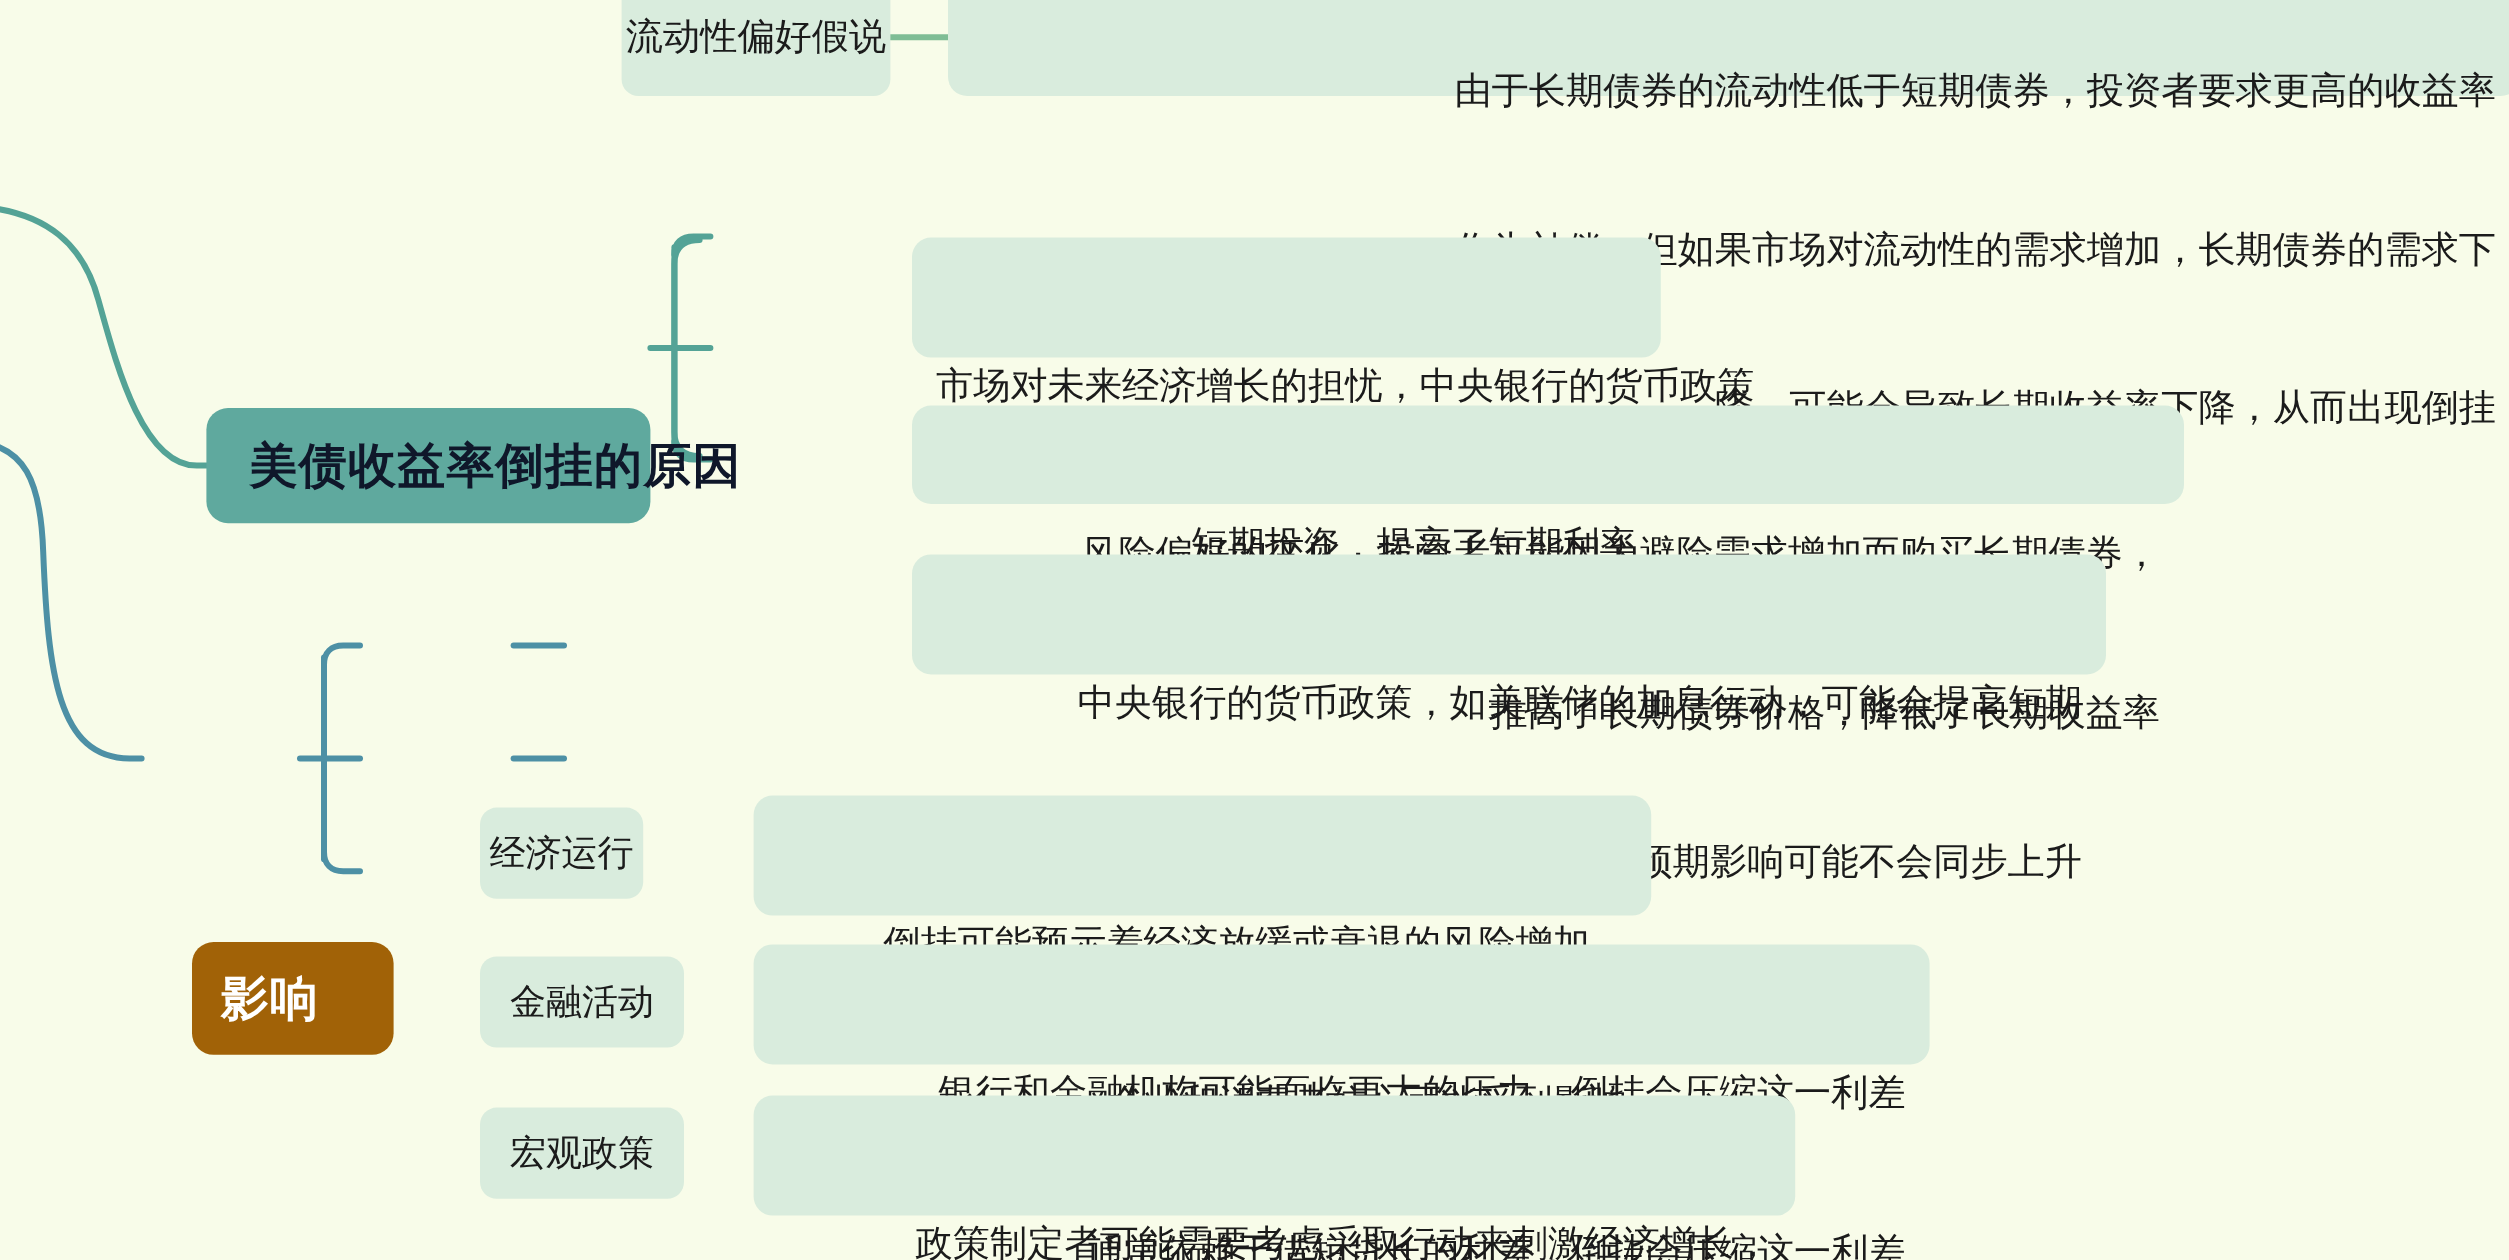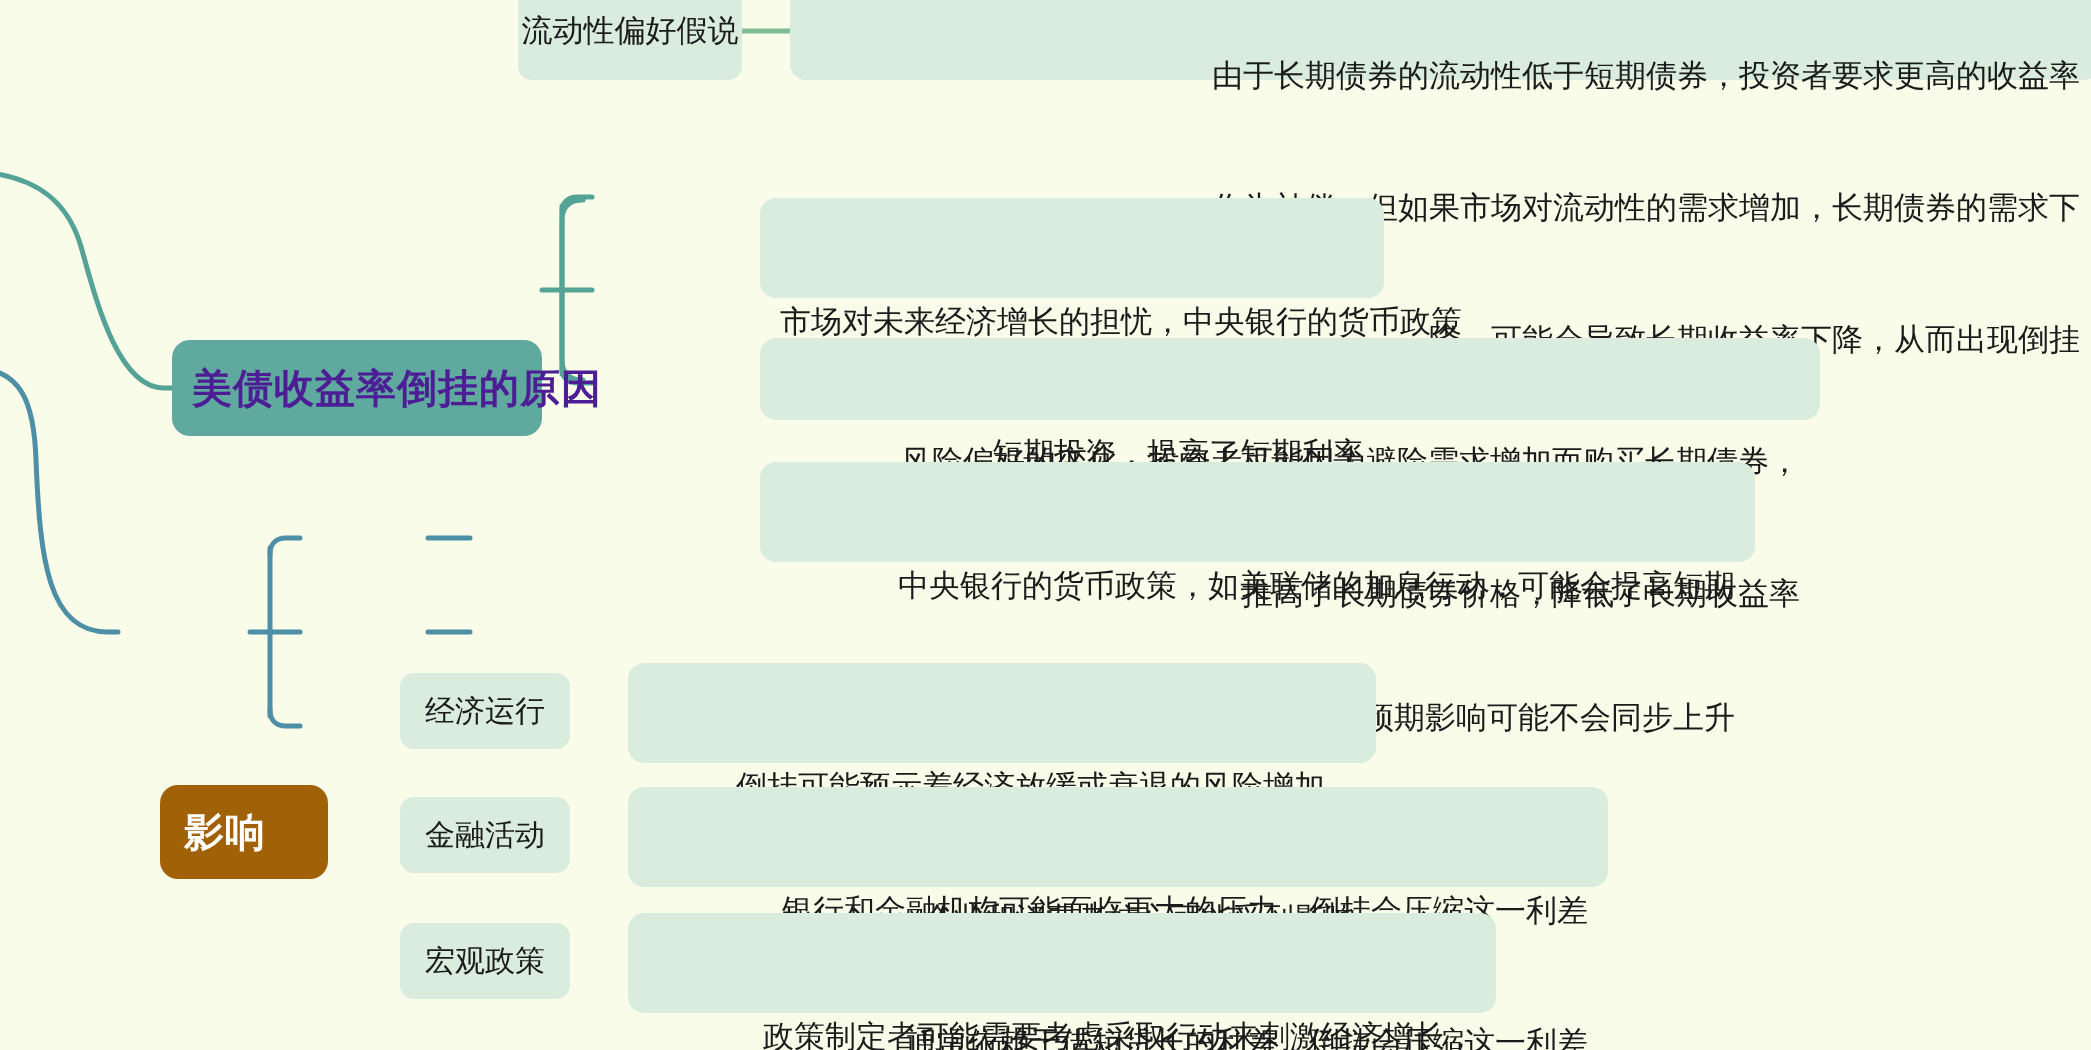--- a/index.html
+++ b/index.html
@@ -33,25 +33,25 @@
     box-sizing: border-box;
     border-radius: 16px;
     display: flex;
     align-items: center;
     white-space: pre;
   }
 
   
   .node-topic-green {
     background: #5fa99e;
-    color: #4c1d95;
+    color: #0f172a;
     font-size: 40px;
     font-weight: bold;
     letter-spacing: 1px;
-    padding: 0 20px;
+    padding: 0 36px;
     border-radius: 18px;
   }
 
   
   .node-topic-blue {
     background: #a16207;
     color: #ffffff;
     font-size: 40px;
     font-weight: bold;
     letter-spacing: 1px;
@@ -151,21 +151,21 @@
 
   <div class="node node-leaf multiline" style="left:760px; top:462px; width:995px; height:100px;">
     <span class="ln">中央银行的货币政策，如美联储的加息行动，可能会提高短期</span>
     <span class="ln">利率，而长期利率受经济增长预期影响可能不会同步上升</span>
   </div>
 
   <div class="node node-topic-blue" style="left:160px; top:785px; width:168px; height:94px;">
     <span>影响</span>
   </div>
 
-  <div class="node node-chip" style="left:400px; top:673px; width:170px; height:76px;">
+  <div class="node node-chip" style="left:400px; top:673px; width:136px; height:76px;">
     <span>经济运行</span>
   </div>
 
   <div class="node node-leaf multiline" style="left:628px; top:663px; width:748px; height:100px;">
     <span class="ln">倒挂可能预示着经济放缓或衰退的风险增加，</span>
     <span class="ln">企业和消费者信心可能受到影响</span>
   </div>
 
   <div class="node node-chip" style="left:400px; top:797px; width:170px; height:76px;text-align:center;">
     <span>金融活动</span>

